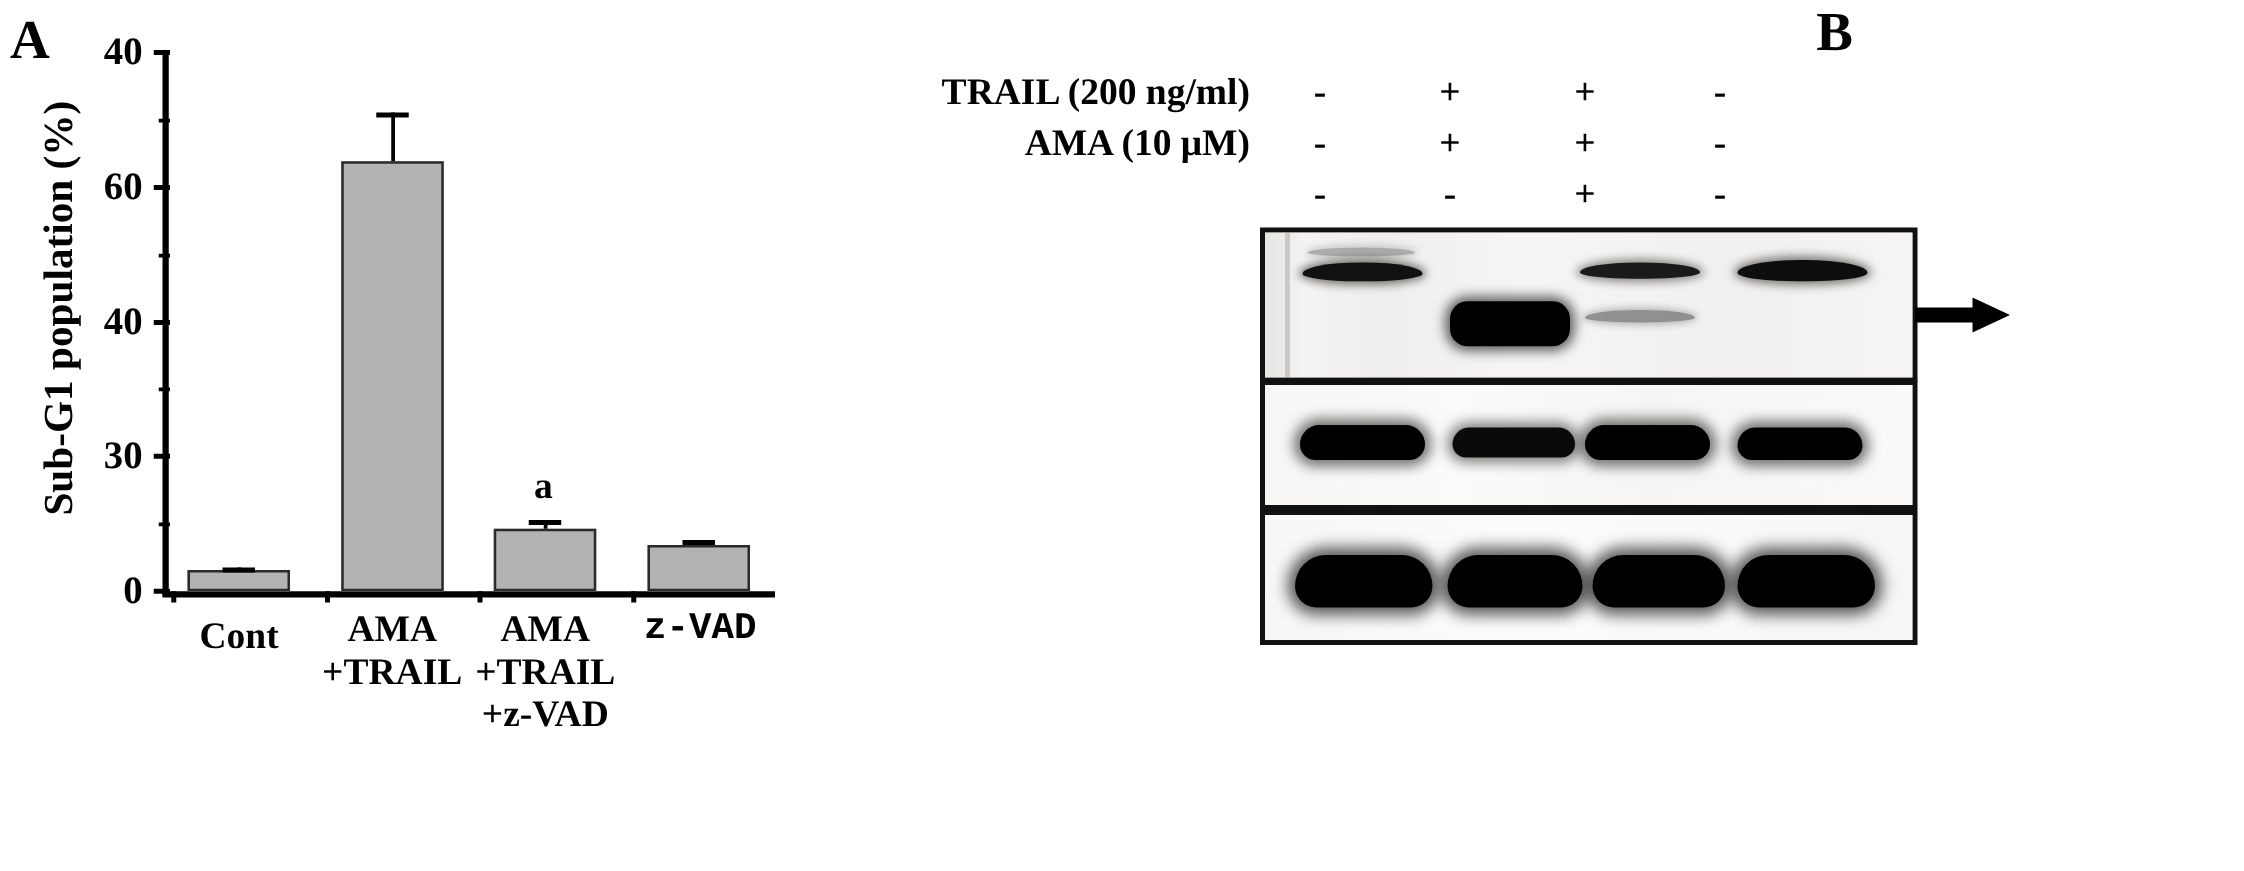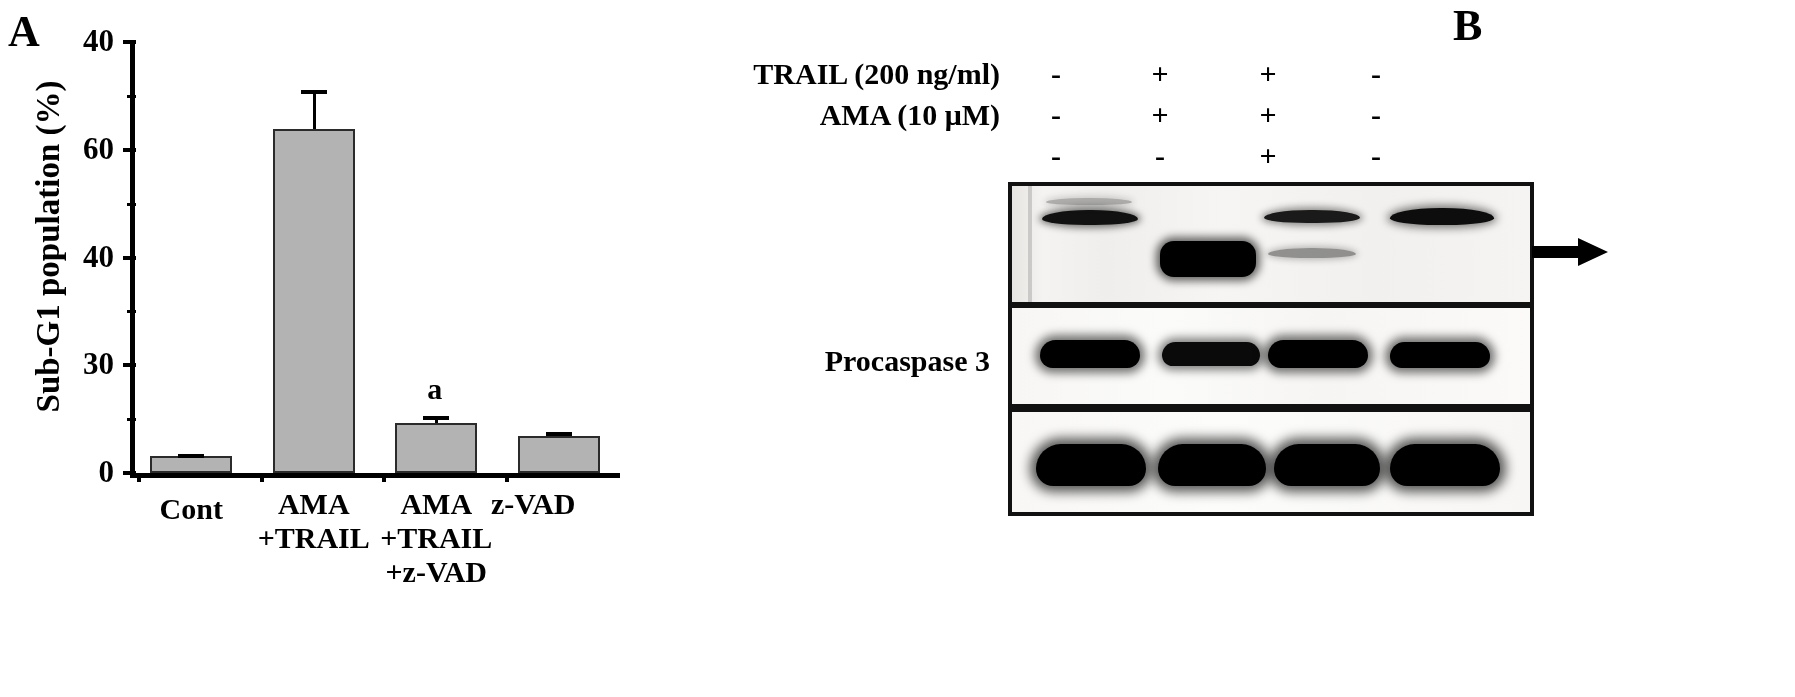--- a/index.html
+++ b/index.html
@@ -96,21 +96,21 @@
       <div class="errbar-cap" style="left: 545.75px; top: 431.516px; width: 26px;"></div>
       <div class="sig-letter" style="left: 427.25px; top: 371.892px;">a</div>
     </div>
   <div id="x-labels-layer">
       <div class="x-label" style="left: 130px; width: 122.5px; top: 492px;">Cont</div>
       <div class="x-label" style="left: 252.5px; width: 122.5px; top: 487px;">AMA
 +TRAIL</div>
       <div class="x-label" style="left: 375px; width: 122.5px; top: 487px;">AMA
 +TRAIL
 +z-VAD</div>
-      <div class="x-label" style="left: 472px; width: 122.5px; top: 487px;">z-VAD</div>
+      <div class="x-label" style="left: 499px; width: 122.5px; top: 487px; font-family: Liberation Mono, monospace;">z-VAD</div>
     </div>
 </div>
 
 <div id="panel-b">
 
   <div class="panel-letter" id="panel-b-letter">B</div>
 
   <div id="treatments-layer">
       <div class="treat-row" style="left: 0px; top: 57px; width: 1000px;">
         <div class="treat-label" style="right: 720px; width: 460px; top: 0px;">TRAIL (200 ng/ml)</div>
@@ -163,21 +163,20 @@
          background:linear-gradient(90deg,#f7f6f4 0%,#fbfbfa 30%,#f6f5f3 60%,#fbfaf9 100%);"></div>
     <div class="band" style="left:28px;top:32px;width:100px;height:28px;background:#000;border-radius:20px 20px 16px 16px;
          box-shadow:0 0 10px 5px rgba(0,0,0,0.55);"></div>
     <div class="band" style="left:150px;top:34px;width:98px;height:24px;background:#0a0a0a;border-radius:20px 20px 16px 16px;
          box-shadow:0 0 10px 4px rgba(0,0,0,0.5);"></div>
     <div class="band" style="left:256px;top:32px;width:100px;height:28px;background:#000;border-radius:20px 20px 16px 16px;
          box-shadow:0 0 10px 5px rgba(0,0,0,0.55);"></div>
     <div class="band" style="left:378px;top:34px;width:100px;height:26px;background:#000;border-radius:20px 20px 16px 16px;
          box-shadow:0 0 10px 5px rgba(0,0,0,0.55);"></div>
   </div>
-  <div class="blot-label" style="left:20px;top:344px;width:250px;">Procaspase 3</div>
 
   <div class="blot-box" id="blot-actin" style="left:288px;top:408px;width:518px;height:100px;">
     <div class="noise" style="left:0;top:0;width:100%;height:100%;
          background:linear-gradient(90deg,#f8f7f5 0%,#fcfcfb 40%,#f7f6f4 100%);"></div>
     <div class="band" style="left:24px;top:32px;width:110px;height:42px;background:#000;border-radius:26px 26px 18px 18px;
          box-shadow:0 0 12px 6px rgba(0,0,0,0.65);"></div>
     <div class="band" style="left:146px;top:32px;width:108px;height:42px;background:#000;border-radius:26px 26px 18px 18px;
          box-shadow:0 0 12px 6px rgba(0,0,0,0.65);"></div>
     <div class="band" style="left:262px;top:32px;width:106px;height:42px;background:#000;border-radius:26px 26px 18px 18px;
          box-shadow:0 0 12px 6px rgba(0,0,0,0.65);"></div>

